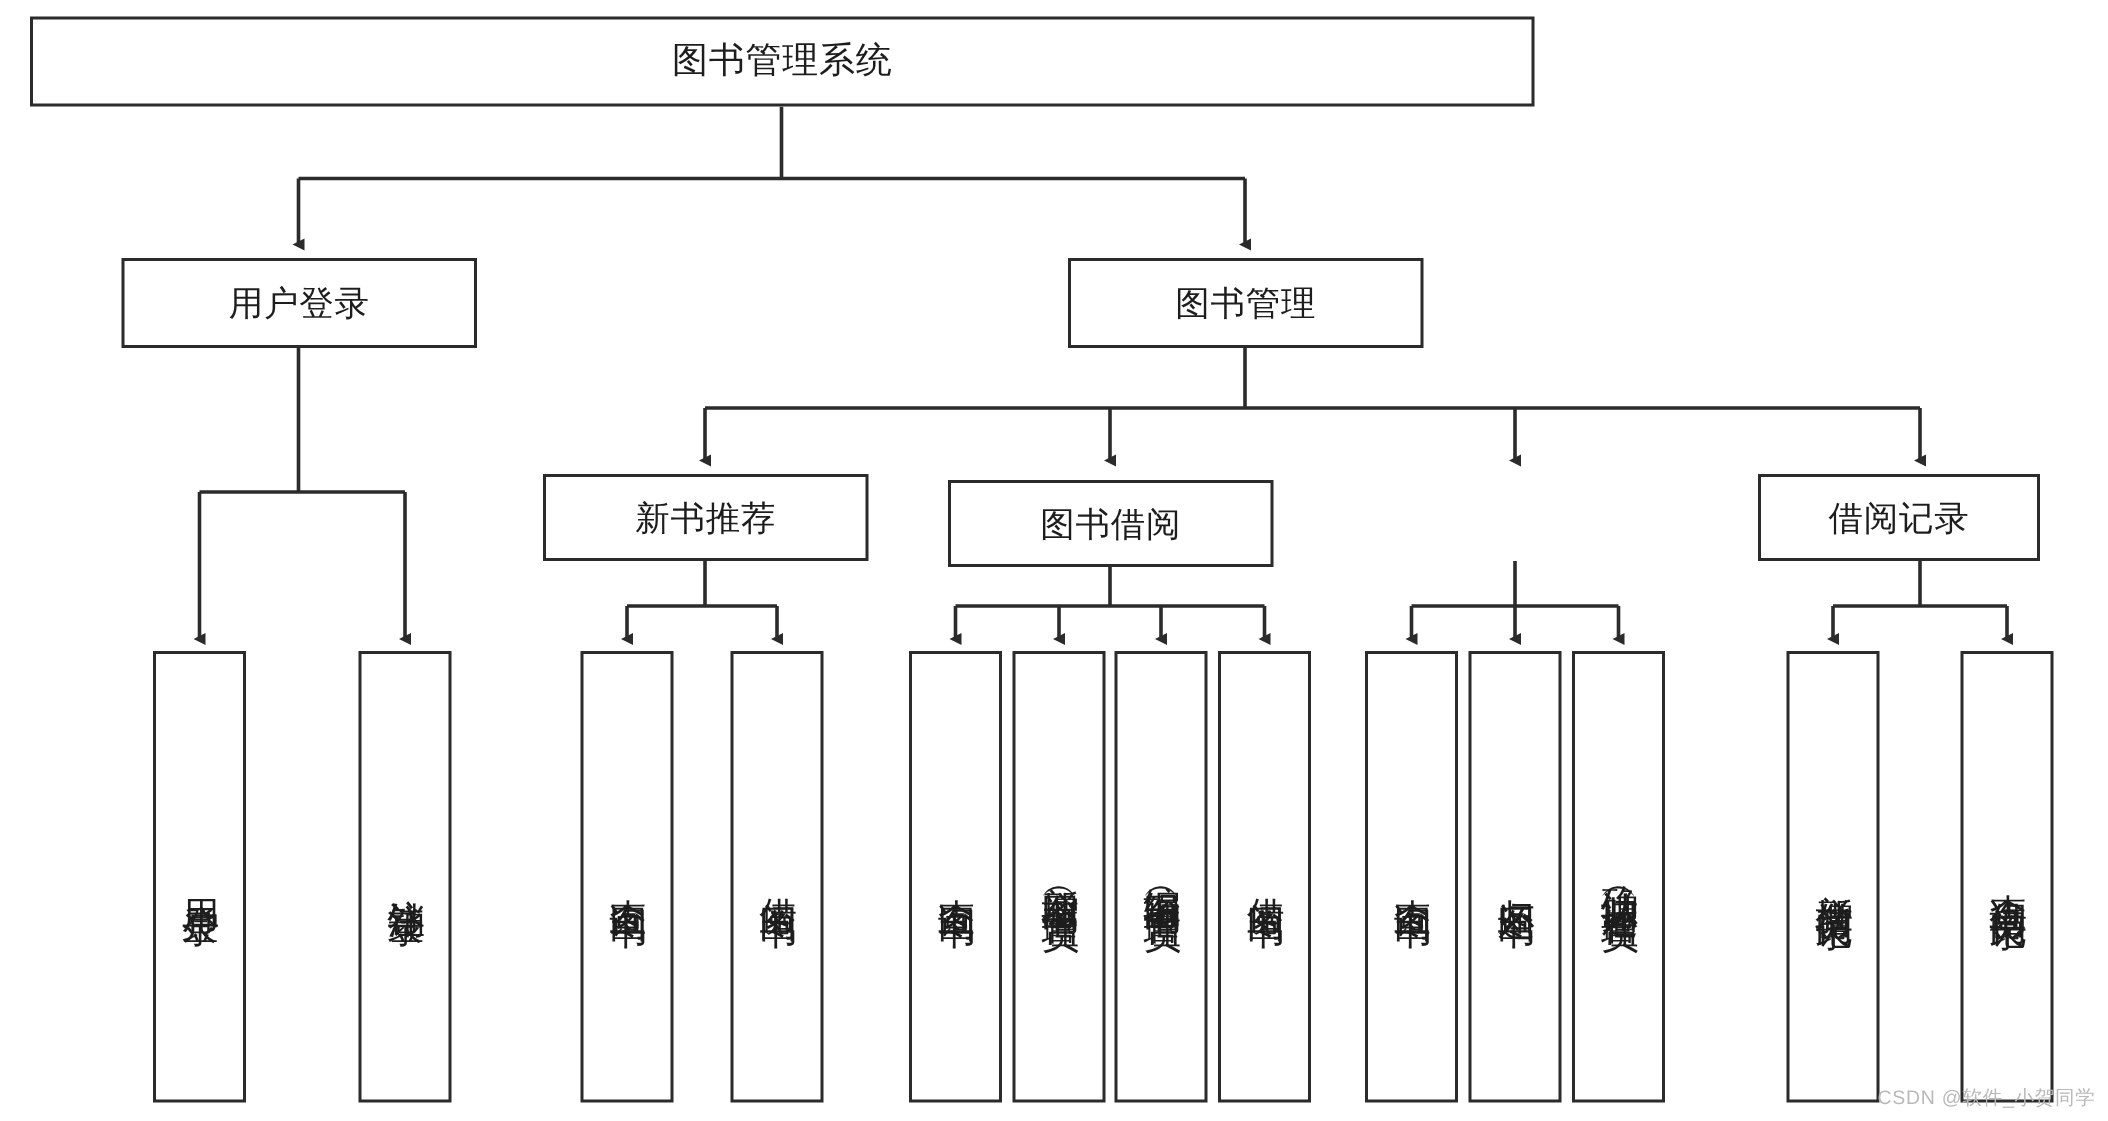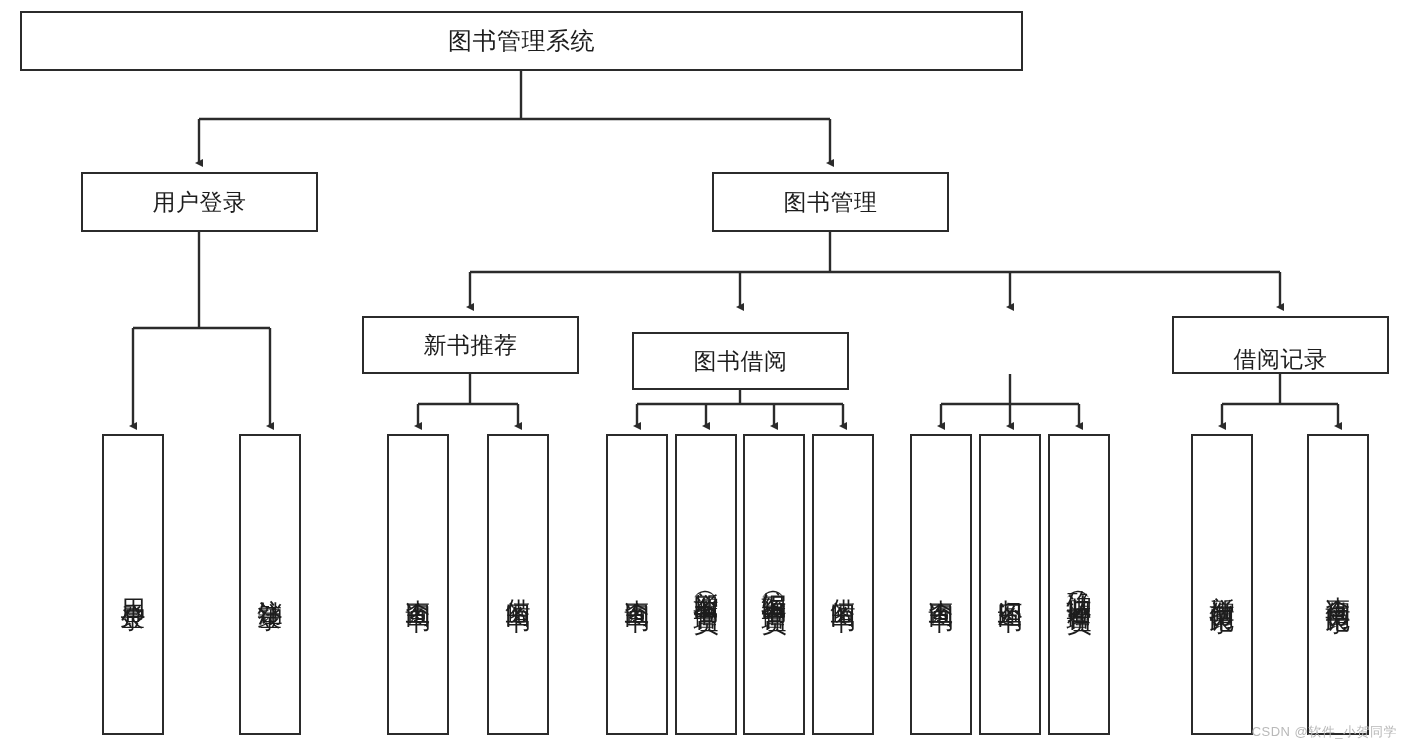--- a/index.html
+++ b/index.html
@@ -129,26 +129,26 @@
   </div>
 
   <div class="node" style="left:712px; top:172px; width:237px; height:60px;">
     <span>图书管理</span>
   </div>
 
   <div class="node" style="left:362px; top:316px; width:217px; height:58px;">
     <span>新书推荐</span>
   </div>
 
-  <div class="node" style="left:632px; top:332px; width:217px; height:58px;">
+  <div class="node" style="left:632px; top:320px; width:217px; height:58px;">
     <span>图书借阅</span>
   </div>
 
 
-  <div class="node" style="left:1172px; top:316px; width:217px; height:58px;align-items:flex-end;">
+  <div class="node" style="left:1172px; top:316px; width:188px; height:58px;">
     <span>借阅记录</span>
   </div>
 
   <div class="node leaf" style="left:102px; top:434px; width:62px; height:301px;">
     <span class="leaf-label">用户登录</span>
   </div>
   <div class="node leaf" style="left:239px; top:434px; width:62px; height:301px;">
     <span class="leaf-label">注销登录</span>
   </div>
 

